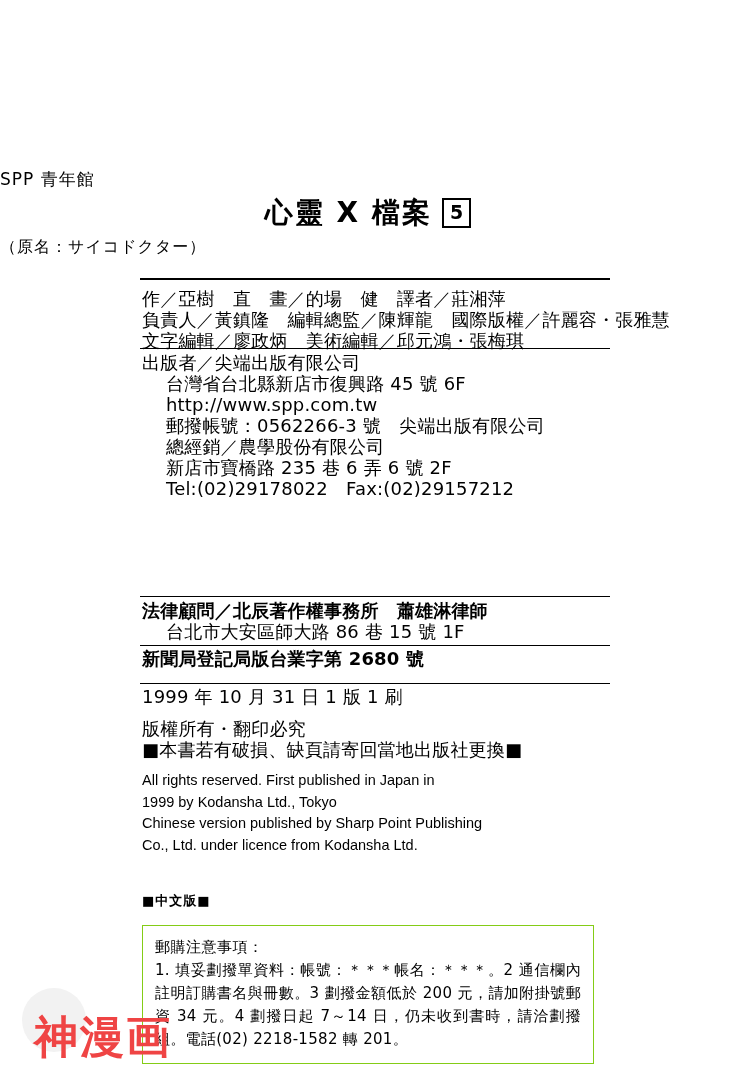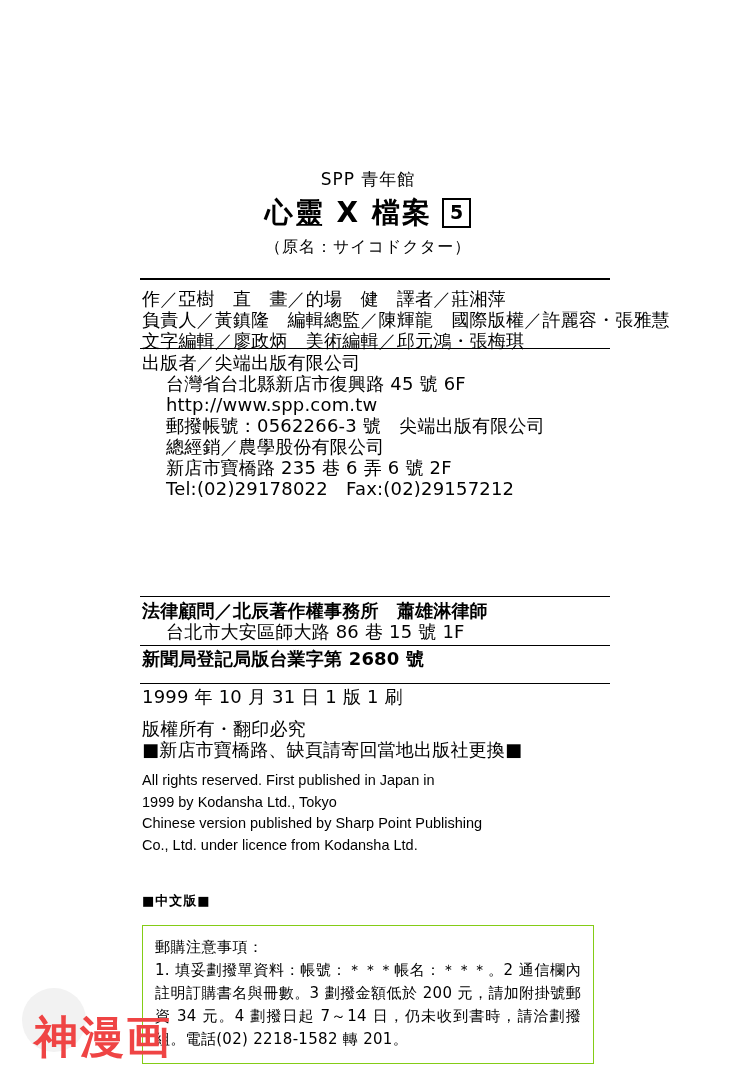--- a/index.html
+++ b/index.html
@@ -22,21 +22,21 @@
     height: 1072px;
     background: #fff;
   }
 
   
   .header {
     position: absolute;
     left: 0;
     top: 168px;
     width: 736px;
-    text-align: center;
+    text-align: left;
   }
   .imprint-line {
     font-size: 17px;
     letter-spacing: 1px;
     line-height: 22px;
     margin-bottom: 6px;
   }
   .title-row {
     display: flex;
     align-items: center;
@@ -211,21 +211,21 @@
   <div class="block" id="regnum">新聞局登記局版台業字第 2680 號</div>
 
   <div class="rule thin" id="rule-date"></div>
 
   <div class="block" id="date">1999 年 10 月 31 日 1 版 1 刷</div>
 
   <div class="rule thin" id="rule-rights"></div>
 
   <div class="block" id="rights">
     <div class="b-line">版權所有・翻印必究</div>
-    <div class="b-line sq">■新店市寶橋路、缺頁請寄回當地出版社更換■</div>
+    <div class="b-line sq">■本書若有破損、缺頁請寄回當地出版社更換■</div>
   </div>
 
   <div id="latin">
     <div>All rights reserved. First published in Japan in</div>
     <div>1999 by Kodansha Ltd., Tokyo</div>
     <div>Chinese version published by Sharp Point Publishing</div>
     <div>Co., Ltd. under licence from Kodansha Ltd.</div>
   </div>
 
   <div id="cnmark">■中文版■</div>

